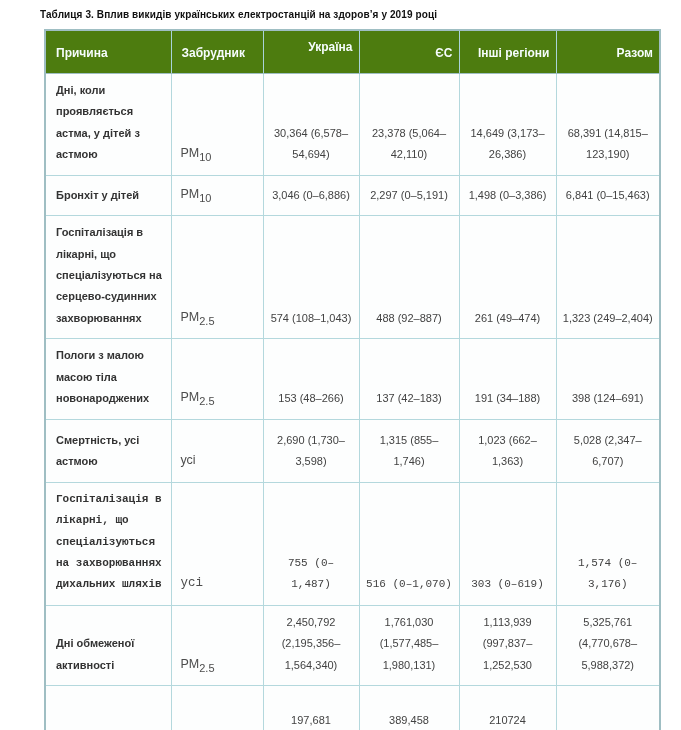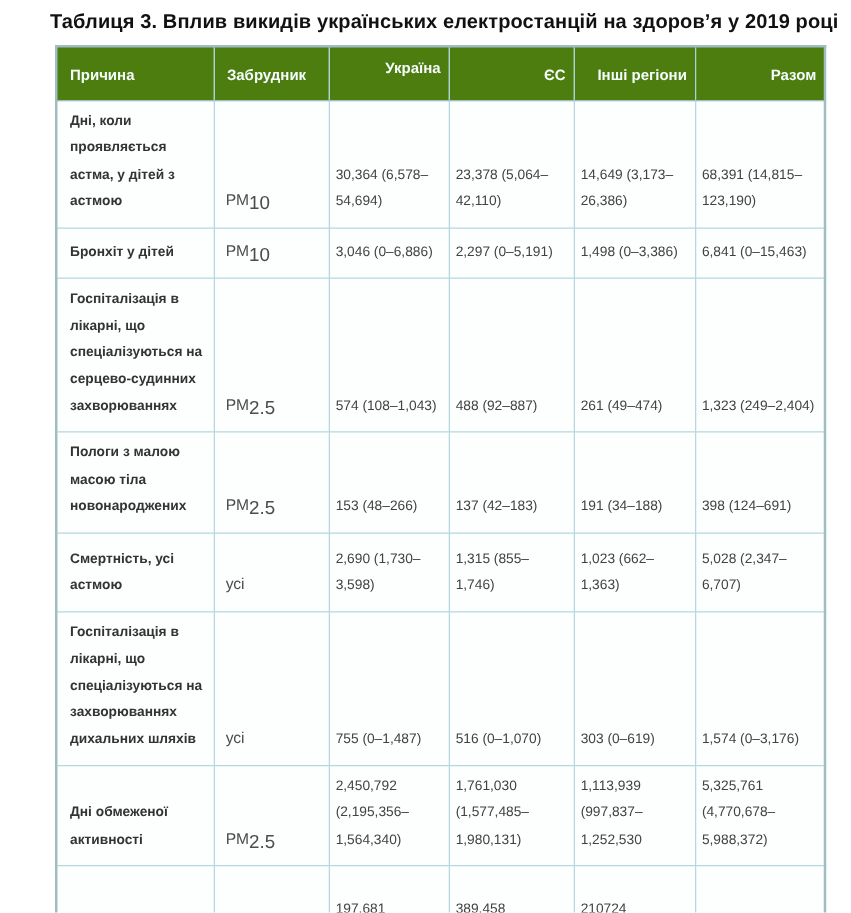--- a/index.html
+++ b/index.html
@@ -6,21 +6,21 @@
     margin: 0;
     padding: 0;
     background: #ffffff;
     width: 681px;
     height: 730px;
     font-family: "Liberation Sans", sans-serif;
     overflow: hidden;
   }
   .page-title {
     margin: 9px 4px 9px 40px;
-    font-size: 16px;
+    font-size: 10px;
     font-weight: bold;
     color: #111111;
     letter-spacing: 0.1px;
   }
   table.health-table {
     border-collapse: collapse;
     table-layout: fixed;
     margin-left: 44px;
     width: 615px;
     border: 2px solid #9fbec3;
@@ -57,34 +57,34 @@
     vertical-align: bottom;
     margin-left: 12px;
   }
   tbody td.pollutant {
     font-size: 12.5px;
     color: #4c4c4c;
     text-align: left;
     padding-left: 9px;
   }
   tbody td.pollutant sub {
-    font-size: 15px;
+    font-size: 11px;
     line-height: 0;
   }
   tbody td.value {
-    text-align: left;
+    text-align: center;
     color: #424242;
   }
   
   tbody tr:nth-child(1) { height: 75px; }
   tbody tr:nth-child(2) { height: 38px; }
   tbody tr:nth-child(3) { height: 118px; }
   tbody tr:nth-child(4) { height: 69px; }
   tbody tr:nth-child(5) { height: 63px; }
-  tbody tr:nth-child(6) { height: 117px; }
+  tbody tr:nth-child(6) { height: 117px; font-family: Liberation Mono, monospace; }
   tbody tr:nth-child(7) { height: 71px; }
   tbody tr:nth-child(8) { height: 99px; }
 </style>
 </head>
 <body>
 
 <div class="page-title">Таблиця 3. Вплив викидів українських електростанцій на здоров’я у 2019 році</div>
 
 <table class="health-table">
   <colgroup>

